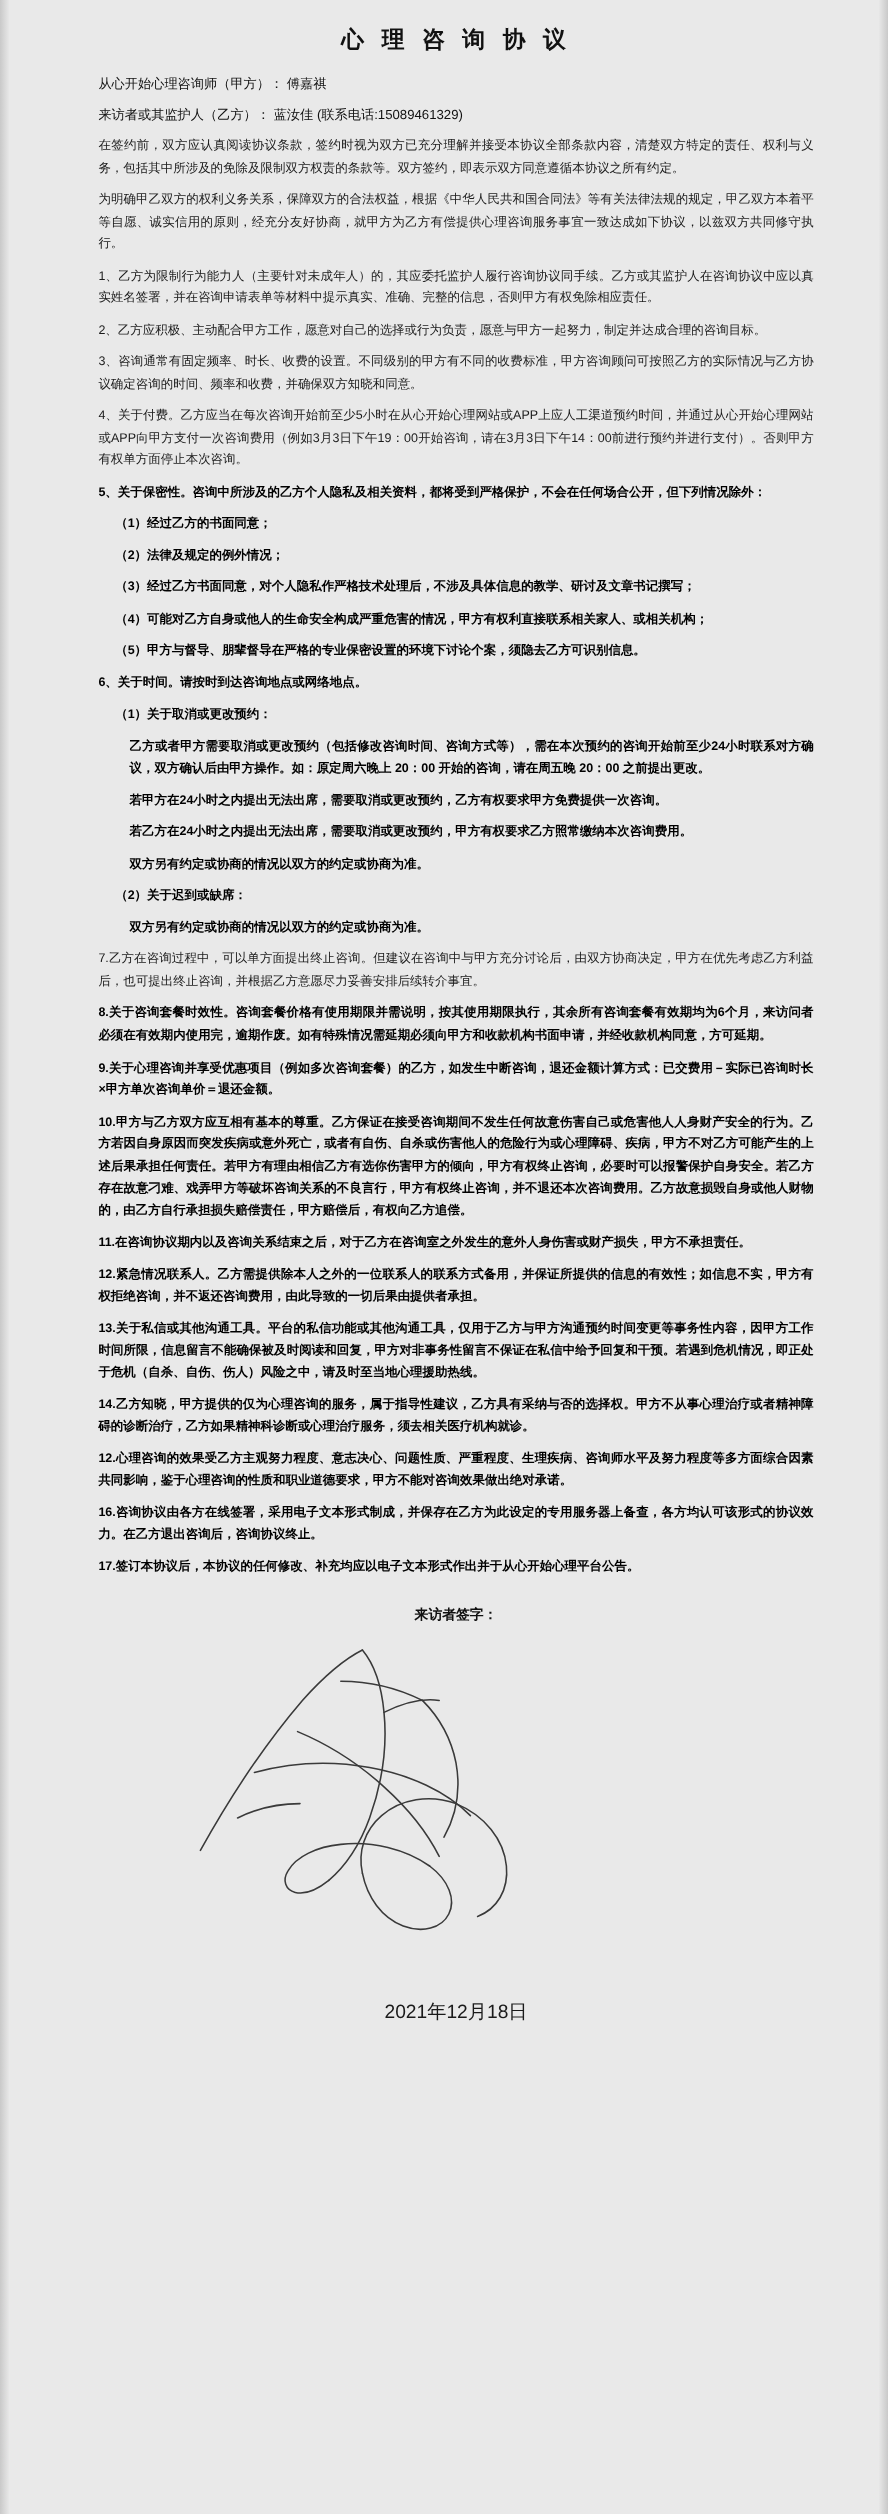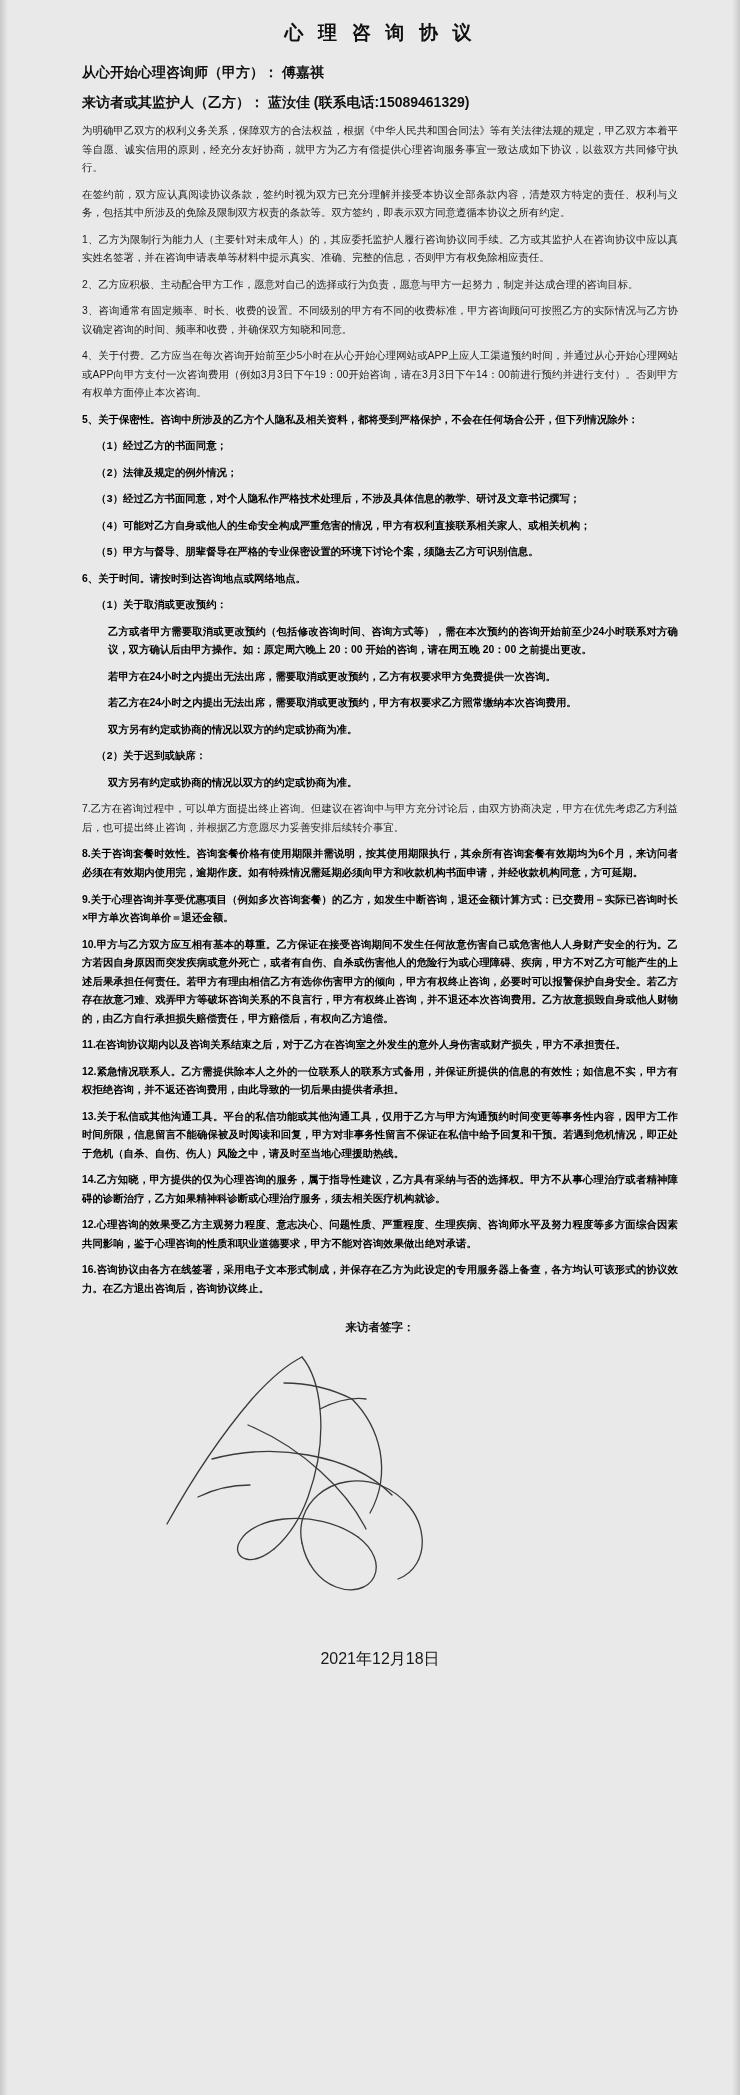--- a/index.html
+++ b/index.html
@@ -26,41 +26,40 @@
   .doc-title {
     text-align: center;
     font-size: 19px;
     font-weight: bold;
     letter-spacing: 4px;
     color: #111;
     margin: 6px 0 16px 0;
     font-family: "DejaVu Sans", "Liberation Sans", sans-serif;
   }
   .party-line {
-    font-size: 14px;
-    font-weight: bold;
+    font-size: 11px;
+    font-weight: normal;
     color: #111;
     margin: 0 0 9px 0;
     line-height: 1.5;
   }
   p.body {
     font-size: 10.4px;
     line-height: 1.78;
     color: #1a1a1a;
     margin: 0 0 8px 0;
     text-align: justify;
     text-justify: inter-ideograph;
   }
   p.body.bold {
     font-weight: bold;
     color: #000;
   }
   p.indent1 {
     margin-left: 14px;
-    font-family: Liberation Mono, monospace;
   }
   p.indent2 {
     margin-left: 26px;
   }
   .sign-label {
     font-size: 11.5px;
     font-weight: bold;
     color: #111;
     margin: 22px 0 0 0;
     text-align: center;
@@ -99,22 +98,22 @@
   <div class="edge-right"></div>
 
   <div class="sheet">
 
     <div class="doc-title">心 理 咨 询 协 议</div>
 
     <div class="party-line">从心开始心理咨询师（甲方）：  傅嘉祺</div>
     <div class="party-line">来访者或其监护人（乙方）：  蓝汝佳 (联系电话:15089461329)</div>
 
     <div id="clauses">
+        <p class="body">在签约前，双方应认真阅读协议条款，签约时视为双方已充分理解并接受本协议全部条款内容，清楚双方特定的责任、权利与义务，包括其中所涉及的免除及限制双方权责的条款等。双方签约，即表示双方同意遵循本协议之所有约定。</p>
         <p class="body">为明确甲乙双方的权利义务关系，保障双方的合法权益，根据《中华人民共和国合同法》等有关法律法规的规定，甲乙双方本着平等自愿、诚实信用的原则，经充分友好协商，就甲方为乙方有偿提供心理咨询服务事宜一致达成如下协议，以兹双方共同修守执行。</p>
-        <p class="body">在签约前，双方应认真阅读协议条款，签约时视为双方已充分理解并接受本协议全部条款内容，清楚双方特定的责任、权利与义务，包括其中所涉及的免除及限制双方权责的条款等。双方签约，即表示双方同意遵循本协议之所有约定。</p>
         <p class="body">1、乙方为限制行为能力人（主要针对未成年人）的，其应委托监护人履行咨询协议同手续。乙方或其监护人在咨询协议中应以真实姓名签署，并在咨询申请表单等材料中提示真实、准确、完整的信息，否则甲方有权免除相应责任。</p>
         <p class="body">2、乙方应积极、主动配合甲方工作，愿意对自己的选择或行为负责，愿意与甲方一起努力，制定并达成合理的咨询目标。</p>
         <p class="body">3、咨询通常有固定频率、时长、收费的设置。不同级别的甲方有不同的收费标准，甲方咨询顾问可按照乙方的实际情况与乙方协议确定咨询的时间、频率和收费，并确保双方知晓和同意。</p>
         <p class="body">4、关于付费。乙方应当在每次咨询开始前至少5小时在从心开始心理网站或APP上应人工渠道预约时间，并通过从心开始心理网站或APP向甲方支付一次咨询费用（例如3月3日下午19：00开始咨询，请在3月3日下午14：00前进行预约并进行支付）。否则甲方有权单方面停止本次咨询。</p>
         <p class="body bold">5、关于保密性。咨询中所涉及的乙方个人隐私及相关资料，都将受到严格保护，不会在任何场合公开，但下列情况除外：</p>
         <p class="body bold indent1">（1）经过乙方的书面同意；</p>
         <p class="body bold indent1">（2）法律及规定的例外情况；</p>
         <p class="body bold indent1">（3）经过乙方书面同意，对个人隐私作严格技术处理后，不涉及具体信息的教学、研讨及文章书记撰写；</p>
         <p class="body bold indent1">（4）可能对乙方自身或他人的生命安全构成严重危害的情况，甲方有权利直接联系相关家人、或相关机构；</p>
         <p class="body bold indent1">（5）甲方与督导、朋辈督导在严格的专业保密设置的环境下讨论个案，须隐去乙方可识别信息。</p>
@@ -129,20 +128,21 @@
         <p class="body">7.乙方在咨询过程中，可以单方面提出终止咨询。但建议在咨询中与甲方充分讨论后，由双方协商决定，甲方在优先考虑乙方利益后，也可提出终止咨询，并根据乙方意愿尽力妥善安排后续转介事宜。</p>
         <p class="body bold">8.关于咨询套餐时效性。咨询套餐价格有使用期限并需说明，按其使用期限执行，其余所有咨询套餐有效期均为6个月，来访问者必须在有效期内使用完，逾期作废。如有特殊情况需延期必须向甲方和收款机构书面申请，并经收款机构同意，方可延期。</p>
         <p class="body bold">9.关于心理咨询并享受优惠项目（例如多次咨询套餐）的乙方，如发生中断咨询，退还金额计算方式：已交费用－实际已咨询时长×甲方单次咨询单价＝退还金额。</p>
         <p class="body bold">10.甲方与乙方双方应互相有基本的尊重。乙方保证在接受咨询期间不发生任何故意伤害自己或危害他人人身财产安全的行为。乙方若因自身原因而突发疾病或意外死亡，或者有自伤、自杀或伤害他人的危险行为或心理障碍、疾病，甲方不对乙方可能产生的上述后果承担任何责任。若甲方有理由相信乙方有选你伤害甲方的倾向，甲方有权终止咨询，必要时可以报警保护自身安全。若乙方存在故意刁难、戏弄甲方等破坏咨询关系的不良言行，甲方有权终止咨询，并不退还本次咨询费用。乙方故意损毁自身或他人财物的，由乙方自行承担损失赔偿责任，甲方赔偿后，有权向乙方追偿。</p>
         <p class="body bold">11.在咨询协议期内以及咨询关系结束之后，对于乙方在咨询室之外发生的意外人身伤害或财产损失，甲方不承担责任。</p>
         <p class="body bold">12.紧急情况联系人。乙方需提供除本人之外的一位联系人的联系方式备用，并保证所提供的信息的有效性；如信息不实，甲方有权拒绝咨询，并不返还咨询费用，由此导致的一切后果由提供者承担。</p>
         <p class="body bold">13.关于私信或其他沟通工具。平台的私信功能或其他沟通工具，仅用于乙方与甲方沟通预约时间变更等事务性内容，因甲方工作时间所限，信息留言不能确保被及时阅读和回复，甲方对非事务性留言不保证在私信中给予回复和干预。若遇到危机情况，即正处于危机（自杀、自伤、伤人）风险之中，请及时至当地心理援助热线。</p>
         <p class="body bold">14.乙方知晓，甲方提供的仅为心理咨询的服务，属于指导性建议，乙方具有采纳与否的选择权。甲方不从事心理治疗或者精神障碍的诊断治疗，乙方如果精神科诊断或心理治疗服务，须去相关医疗机构就诊。</p>
         <p class="body bold">12.心理咨询的效果受乙方主观努力程度、意志决心、问题性质、严重程度、生理疾病、咨询师水平及努力程度等多方面综合因素共同影响，鉴于心理咨询的性质和职业道德要求，甲方不能对咨询效果做出绝对承诺。</p>
         <p class="body bold">16.咨询协议由各方在线签署，采用电子文本形式制成，并保存在乙方为此设定的专用服务器上备查，各方均认可该形式的协议效力。在乙方退出咨询后，咨询协议终止。</p>
+        <p class="body bold">17.签订本协议后，本协议的任何修改、补充均应以电子文本形式作出并于从心开始心理平台公告。</p>
       </div>
 
     <div class="sign-label">来访者签字：</div>
 
     <div class="signature-area">
       <svg class="signature-svg" width="330" height="290" viewBox="0 0 330 290">
         <g fill="none" stroke="#3a3a3a" stroke-width="1.3" stroke-linecap="round" stroke-linejoin="round">
           <path d="M15,185 C40,140 70,95 100,60 C118,40 134,26 150,18"></path>
           <path d="M150,18 C160,30 166,48 168,70 C171,100 166,130 156,158 C148,180 136,198 122,210"></path>
           <path d="M122,210 C112,218 102,222 94,220 C86,218 83,210 88,202 C95,190 112,182 132,180 C158,177 186,184 206,198"></path>

